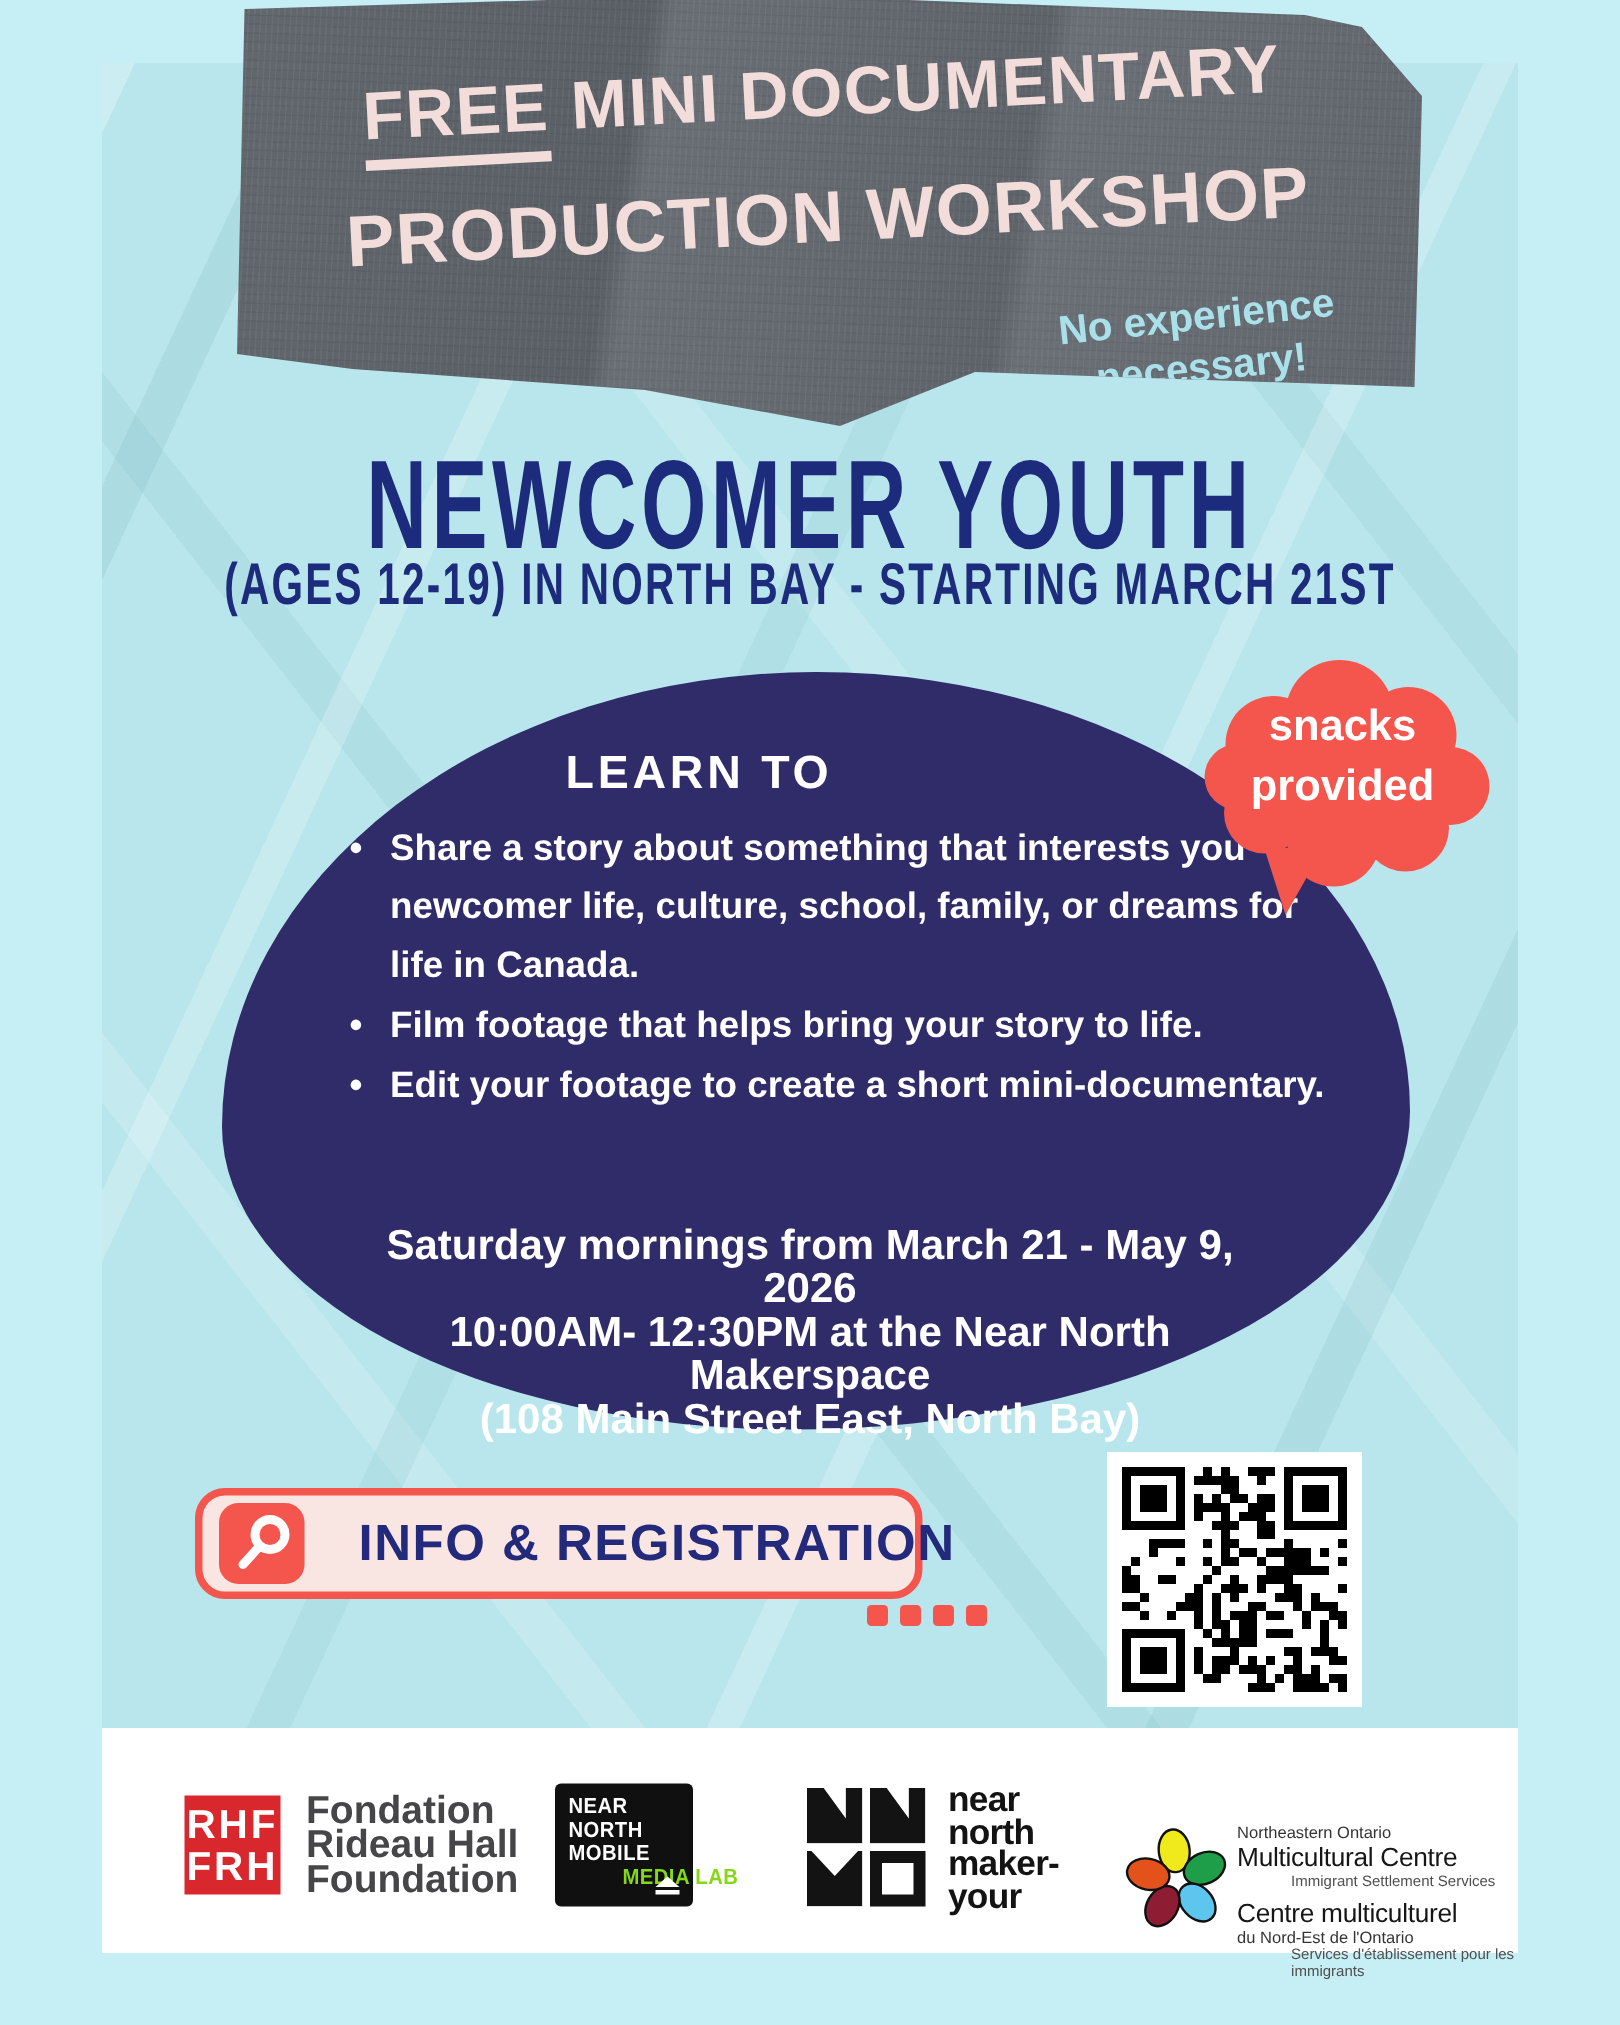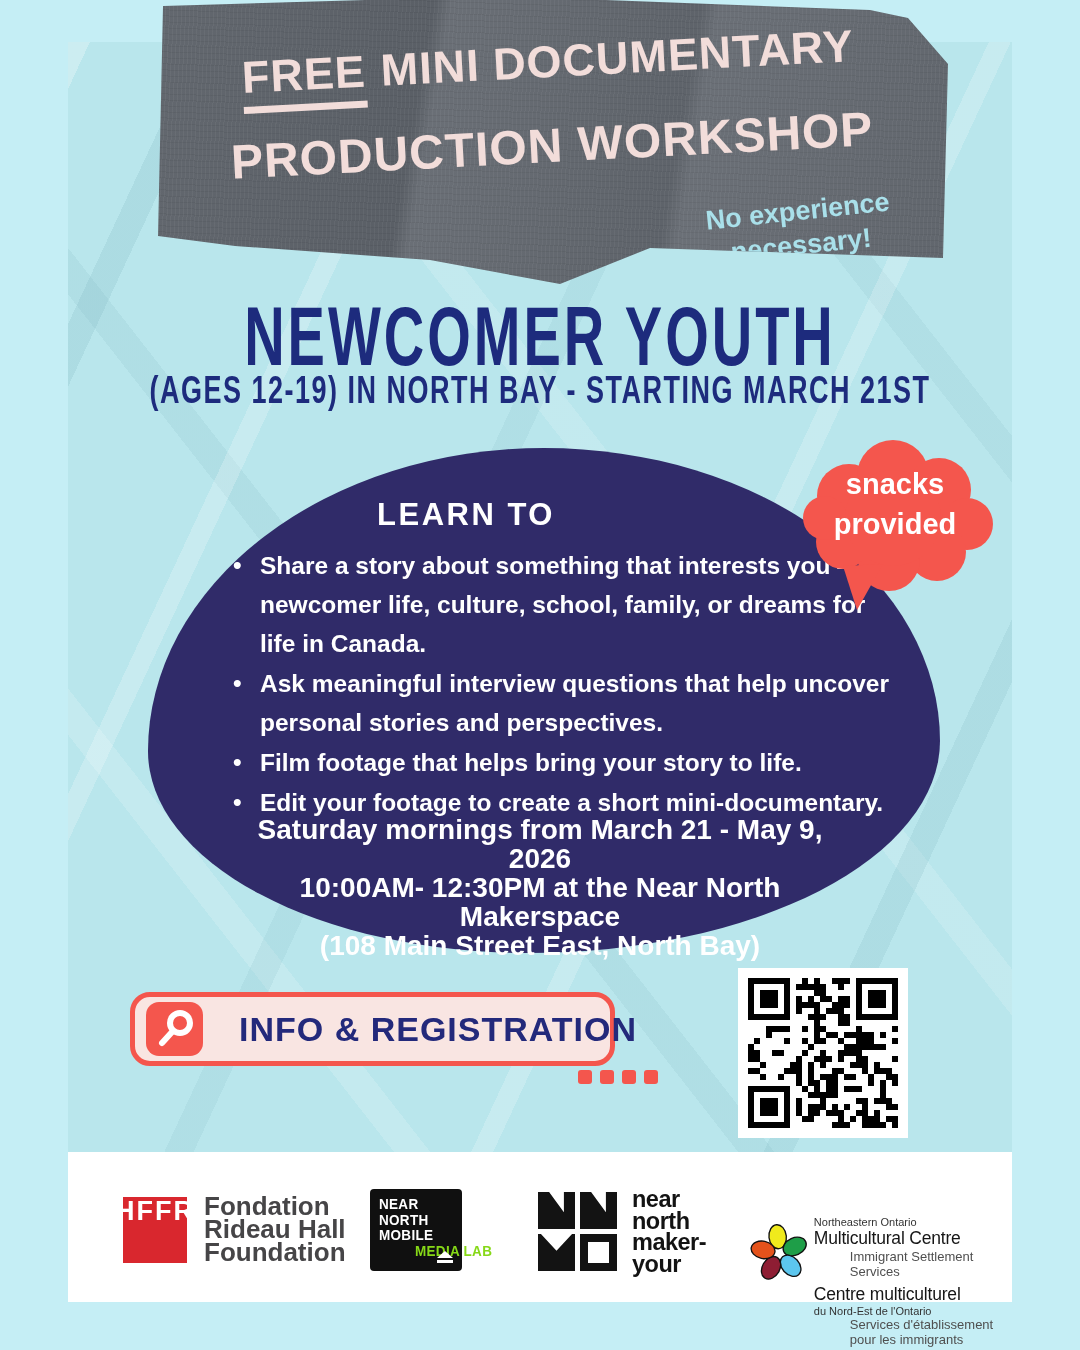--- a/index.html
+++ b/index.html
@@ -58,21 +58,21 @@
   .dots{position:absolute;left:578px;top:1070px;display:flex;gap:8px;}
   .dot{width:14px;height:14px;background:#f4564d;border-radius:3px;}
   
   .qr-box{position:absolute;left:738px;top:968px;width:170px;height:170px;background:#fff;}
   .qr-box svg{position:absolute;left:10px;top:10px;}
   
   .footer{position:absolute;left:68px;top:1152px;width:944px;height:150px;background:#ffffff;}
   .logo-rhf{position:absolute;left:55px;top:43px;display:flex;align-items:center;}
   .rhf-mark{width:64px;height:66px;background:#d9272e;color:#fff;font-weight:bold;
     font-size:27px;line-height:28px;letter-spacing:2px;text-align:center;
-    display:flex;flex-direction:row;justify-content:center;}
+    display:flex;flex-direction:column;justify-content:center;}
   .rhf-text{margin-left:17px;color:#464547;font-size:26px;line-height:23px;font-weight:bold;}
   .logo-ml{position:absolute;left:302px;top:37px;width:92px;height:82px;background:#101010;
     border-radius:4px;padding:7px 0 0 9px;box-sizing:border-box;}
   .ml-line{color:#fff;font-size:13.5px;font-weight:bold;line-height:15.5px;letter-spacing:.3px;
     transform:scaleY(1.08);transform-origin:left top;white-space:nowrap;}
   .ml-green{color:#86d817;padding-left:36px;}
   .ml-eject{position:absolute;right:9px;bottom:8px;width:16px;}
   .ml-eject .tri{width:0;height:0;border-left:8px solid transparent;border-right:8px solid transparent;
     border-bottom:7px solid #fff;}
   .ml-eject .bar{width:16px;height:3px;background:#fff;margin-top:2px;}
@@ -80,21 +80,21 @@
   .ms-grid{display:grid;grid-template-columns:37px 37px;grid-template-rows:37px 37px;gap:5px;}
   .ms-n{background:#131313;clip-path:polygon(0 0,30% 0,70% 55%,70% 0,100% 0,100% 100%,0 100%);}
   .ms-m{background:#131313;clip-path:polygon(0 0,8% 0,50% 45%,92% 0,100% 0,100% 100%,0 100%);}
   .ms-o{box-sizing:border-box;border:8px solid #131313;background:#fff;}
   .ms-text{margin-left:15px;margin-top:-3px;color:#131313;font-weight:bold;font-size:23.5px;
     line-height:21.5px;letter-spacing:-.5px;}
   .logo-mc{position:absolute;left:682px;top:33px;display:flex;align-items:flex-start;margin-top:23px;}
   .mc-text{margin-left:5px;margin-top:8px;color:#1a1a1a;}
   .mc-region{font-size:11px;color:#333;}
   .mc-name{font-size:17.5px;color:#161616;letter-spacing:-.2px;}
-  .mc-tiny{font-size:13px;color:#4f4f4f;margin-bottom:5px;padding-left:36px;}
+  .mc-tiny{font-size:10px;color:#4f4f4f;margin-bottom:5px;padding-left:36px;}
 </style>
 </head>
 <body>
 
 <div class="poster">
 
   <div class="texture"></div>
 
   <div class="tape">
     <div class="tape-title">
@@ -107,21 +107,20 @@
     </div>
   </div>
 
   <div class="headline">NEWCOMER YOUTH</div>
   <div class="subheadline">(AGES 12-19) IN NORTH BAY - STARTING MARCH 21ST</div>
 
   <div class="blob"></div>
   <div class="learn-heading">LEARN TO</div>
   <ul class="bullets">
     <li>Share a story about something that interests you — newcomer life, culture, school, family, or dreams for life in Canada.</li>
-    <li>Ask meaningful interview questions that help uncover personal stories and perspectives.</li>
     <li>Film footage that helps bring your story to life.</li>
     <li>Edit your footage to create a short mini-documentary.</li>
   </ul>
   <div class="schedule">
     <div>Saturday mornings from March 21 - May 9, 2026</div>
     <div>10:00AM- 12:30PM at the Near North Makerspace</div>
     <div>(108 Main Street East, North Bay)</div>
   </div>
 
   <div class="bubble">

